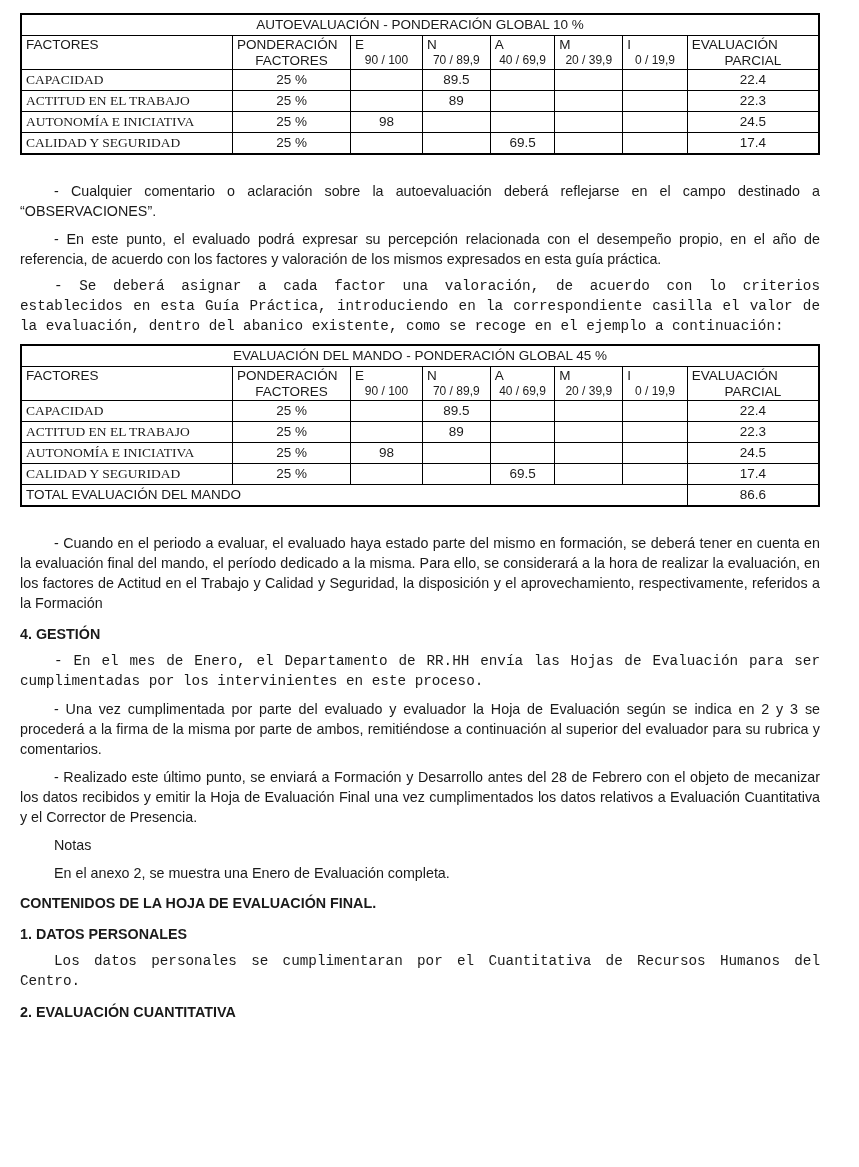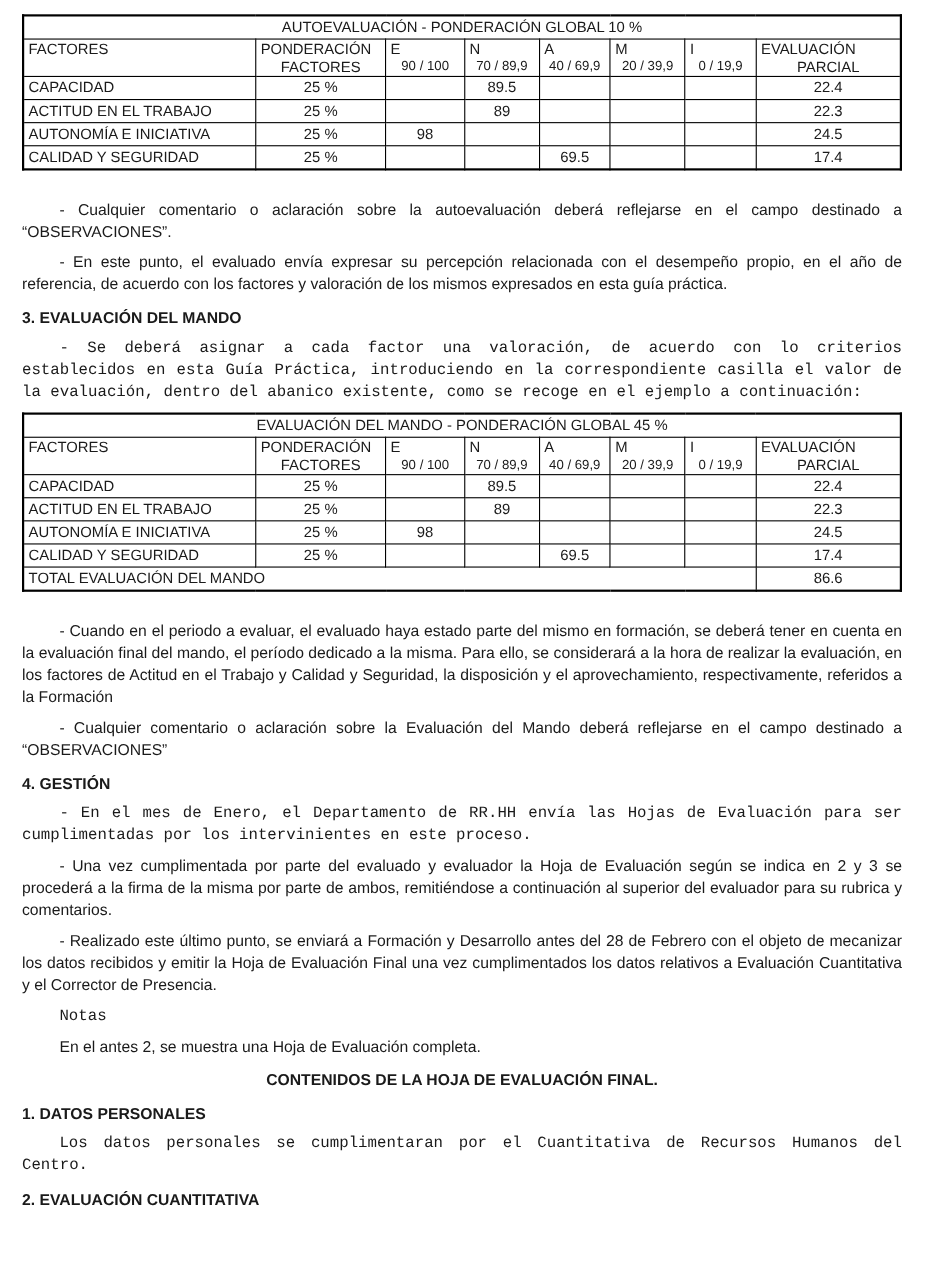--- a/index.html
+++ b/index.html
@@ -24,24 +24,24 @@
   .para.after-table { margin-top: 26px; }
   .para.tight { margin-top: 7px; font-family: Liberation Mono, monospace; }
   .heading {
     margin: 11px 0 0 0;
     font-weight: bold;
     line-height: 20px;
   }
   .center-heading {
     margin: 10px 0 0 0;
     font-weight: bold;
-    text-align: center;
+    text-align: left;
     line-height: 20px;
   }
-  .plain-line { margin: 8px 0 0 0; text-indent: 34px; line-height: 20px; font-family: Liberation Mono, monospace; }
+  .plain-line { margin: 8px 0 0 0; text-indent: 34px; line-height: 20px; }
   
   table.eval {
     width: 100%;
     border-collapse: collapse;
     table-layout: fixed;
     border: 2px solid #000;
     margin: 0;
   }
   table.eval.second { margin-top: 8px; }
   table.eval td, table.eval th {
@@ -56,21 +56,21 @@
   .tbl-title {
     text-align: center;
     font-weight: bold;
     font-size: 14px;
     padding: 2px 4px;
   }
   th .hl1 { font-size: 13.5px; line-height: 16px; text-align: left; }
   th .hl2 { font-size: 12px;   line-height: 15px; text-align: center; }
   th.c-fact { vertical-align: top; text-align: left; }
   th.c-fact .hl1 { text-align: left; }
-  td.t-left { text-align: left; }
+  td.t-left { text-align: left; font-family: Liberation Serif, serif; }
   td.t-center { text-align: center; }
   td.total-label { font-weight: bold; text-align: left; }
   td.total-val { font-weight: bold; text-align: center; }
   col.w-fact { width: 26.5%; }
   col.w-pond { width: 14.8%; }
   col.w-e { width: 9.0%; }
   col.w-n { width: 8.5%; }
   col.w-a { width: 8.1%; }
   col.w-m { width: 8.5%; }
   col.w-i { width: 8.1%; }
@@ -167,23 +167,22 @@
       <td class="t-center"></td>
       <td class="t-center">69.5</td>
       <td class="t-center"></td>
       <td class="t-center"></td>
       <td class="t-center">17.4</td>
     </tr>
   </tbody>
     </table>
 
   <p class="para after-table">- Cualquier comentario o aclaración sobre la autoevaluación deberá reflejarse en el campo destinado a “OBSERVACIONES”.</p>
-  <p class="para">- En este punto, el evaluado envía expresar su percepción relacionada con el desempeño propio, en el año de referencia, de acuerdo con los factores y valoración de los mismos expresados en esta guía práctica.</p>
-
-  <div class="heading">3. EVALUACIÓN DEL MANDO</div>
+  <p class="para">- En este punto, el evaluado podrá expresar su percepción relacionada con el desempeño propio, en el año de referencia, de acuerdo con los factores y valoración de los mismos expresados en esta guía práctica.</p>
+
   <p class="para tight">- Se deberá asignar a cada factor una valoración, de acuerdo con lo criterios establecidos en esta Guía Práctica, introduciendo en la correspondiente casilla el valor de la evaluación, dentro del abanico existente, como se recoge en el ejemplo a continuación:</p>
 
   <table class="eval second">
     <colgroup>
       <col class="w-fact">
         <col class="w-pond">
         <col class="w-e">
         <col class="w-n">
       <col class="w-a">
         <col class="w-m">
@@ -269,29 +268,28 @@
       <td class="t-center">17.4</td>
     </tr>
     <tr>
       <td class="total-label" colspan="7">TOTAL EVALUACIÓN DEL MANDO</td>
       <td class="total-val">86.6</td>
     </tr>
   </tbody>
     </table>
 
   <p class="para after-table">- Cuando en el periodo a evaluar, el evaluado haya estado parte del mismo en formación, se deberá tener en cuenta en la evaluación final del mando, el período dedicado a la misma. Para ello, se considerará a la hora de realizar la evaluación, en los factores de Actitud en el Trabajo y Calidad y Seguridad, la disposición y el aprovechamiento, respectivamente, referidos a la Formación</p>
-  <p class="para">- Cualquier comentario o aclaración sobre la Evaluación del Mando deberá reflejarse en el campo destinado a “OBSERVACIONES”</p>
 
   <div class="heading">4. GESTIÓN</div>
   <p class="para tight">- En el mes de Enero, el Departamento de RR.HH envía las Hojas de Evaluación para ser cumplimentadas por los intervinientes en este proceso.</p>
   <p class="para">- Una vez cumplimentada por parte del evaluado y evaluador la Hoja de Evaluación según se indica en 2 y 3 se procederá a la firma de la misma por parte de ambos, remitiéndose a continuación al superior del evaluador para su rubrica y comentarios.</p>
   <p class="para">- Realizado este último punto, se enviará a Formación y Desarrollo antes del 28 de Febrero con el objeto de mecanizar los datos recibidos y emitir la Hoja de Evaluación Final una vez cumplimentados los datos relativos a Evaluación Cuantitativa y el Corrector de Presencia.</p>
 
   <div class="plain-line">Notas</div>
-  <p class="para">En el antes 2, se muestra una Hoja de Evaluación completa.</p>
+  <p class="para">En el anexo 2, se muestra una Enero de Evaluación completa.</p>
 
   <div class="center-heading">CONTENIDOS DE LA HOJA DE EVALUACIÓN FINAL.</div>
 
   <div class="heading">1. DATOS PERSONALES</div>
   <p class="para tight">Los datos personales se cumplimentaran por el Cuantitativa de Recursos Humanos del Centro.</p>
 
   <div class="heading">2. EVALUACIÓN CUANTITATIVA</div>
 
 </div>
 

